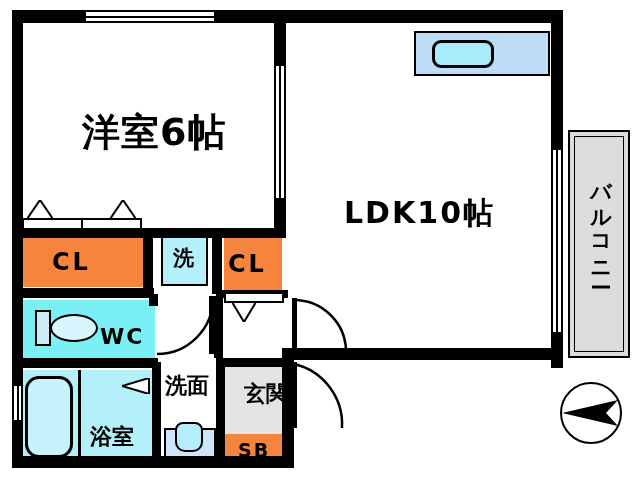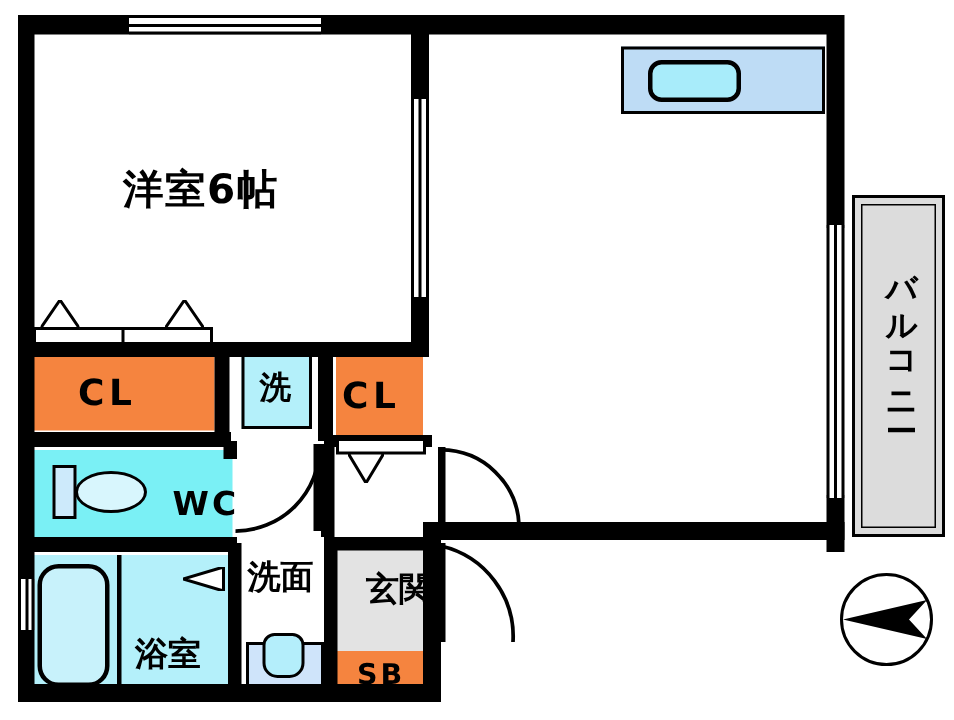--- a/index.html
+++ b/index.html
@@ -42,21 +42,21 @@
   
   .label {
     position: absolute;
     color: #000000;
     font-weight: bold;
     line-height: 1;
     white-space: nowrap;
     letter-spacing: 0px;
     font-family: "DejaVu Sans", "Liberation Sans", sans-serif;
   }
-  .lbl-room   { font-size: 27px; letter-spacing: 1px; }
+  .lbl-room   { font-size: 38px; letter-spacing: 1px; }
   .lbl-ldk    { font-size: 30px; letter-spacing: 2px; }
   .lbl-cl     { font-size: 24px; letter-spacing: 3px; }
   .lbl-wc     { font-size: 22px; letter-spacing: 2px; }
   .lbl-sen    { font-size: 21px; }
   .lbl-mid    { font-size: 22px; letter-spacing: 0px; }
   .lbl-sb     { font-size: 19px; letter-spacing: 2px; }
   .lbl-vert {
     position: absolute;
     writing-mode: vertical-rl;
     text-orientation: upright;
@@ -286,28 +286,29 @@
   <div class="tub" style="left:25px; top:376px; width:48px; height:82px;"></div>
 
   <div class="toilet-tank" style="left:35px; top:310px; width:16px; height:36px;"></div>
   <div class="toilet-bowl" style="left:50px; top:314px; width:48px; height:28px;"></div>
 
   <div class="vanity-base" style="left:164px; top:428px; width:52px; height:30px;"></div>
   <div class="vanity-bowl" style="left:175px; top:422px; width:28px; height:30px;"></div>
 
   <div class="label lbl-room" style="left:82px; top:113px;">洋室6帖</div>
 
+  <div class="label lbl-ldk" style="left:344px; top:198px;">LDK10帖</div>
 
   <div class="label lbl-cl" style="left:52px; top:250px;">CL</div>
 
   <div class="label lbl-cl" style="left:228px; top:252px;">CL</div>
 
   <div class="label lbl-sen" style="left:173px; top:248px;">洗</div>
 
-  <div class="label lbl-wc" style="left:100px; top:326px;margin-left:15px;">WC</div>
+  <div class="label lbl-wc" style="left:100px; top:326px;">WC</div>
 
   <div class="label lbl-mid" style="left:90px; top:426px;">浴室</div>
 
   <div class="label lbl-mid" style="left:165px; top:375px;">洗面</div>
 
   <div class="label lbl-mid" style="left:244px; top:383px;">玄関</div>
 
   <div class="label lbl-sb" style="left:238px; top:441px;">SB</div>
 
   <div class="lbl-vert" style="left:587px; top:168px;">バルコニー</div>

